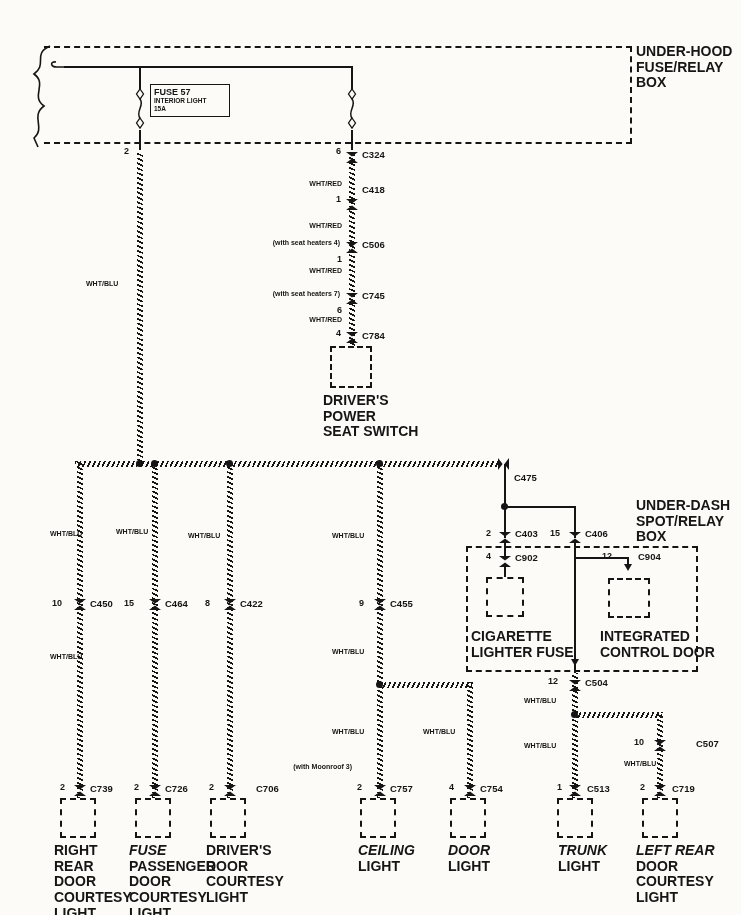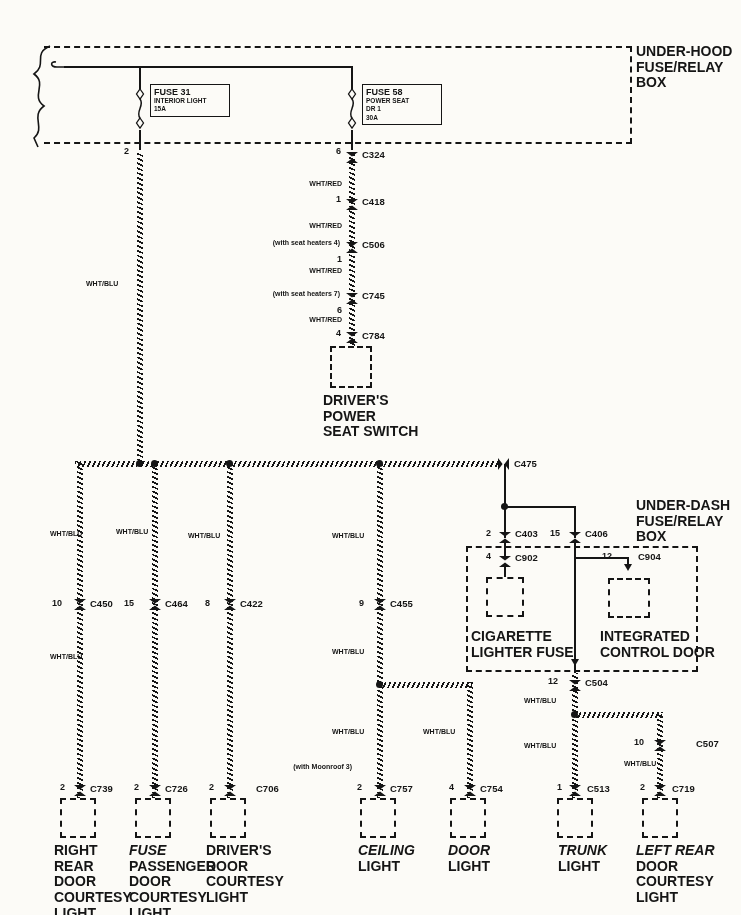--- a/index.html
+++ b/index.html
@@ -47,58 +47,52 @@
   <div class="sh" style="left:64px;top:66px;width:289px"></div>
 
   <div class="sv" style="left:139px;top:67px;height:22px"></div>
   <svg width="12" height="46" viewBox="0 0 12 46" style="left:134px;top:88px">
     <path d="M6 1 L9.5 6 L6 11 L2.5 6 Z" fill="none" stroke="#151515" stroke-width="1.3"></path>
     <path d="M6 11 C 11 17, 1 24, 6 30" fill="none" stroke="#151515" stroke-width="1.5"></path>
     <path d="M6 30 L9.5 35 L6 40 L2.5 35 Z" fill="none" stroke="#151515" stroke-width="1.3"></path>
   </svg>
   <div class="sv" style="left:139px;top:130px;height:20px"></div>
   <div class="fgroup" style="left:150px;top:84px;width:80px">
-    <div class="fname">FUSE 31</div>
+    <div class="fname">FUSE 57</div>
     <div class="fdesc">INTERIOR LIGHT
 15A</div>
   </div>
 
   <div class="sv" style="left:351px;top:67px;height:22px"></div>
   <svg width="12" height="46" viewBox="0 0 12 46" style="left:346px;top:88px">
     <path d="M6 1 L9.5 6 L6 11 L2.5 6 Z" fill="none" stroke="#151515" stroke-width="1.3"></path>
     <path d="M6 11 C 11 17, 1 24, 6 30" fill="none" stroke="#151515" stroke-width="1.5"></path>
     <path d="M6 30 L9.5 35 L6 40 L2.5 35 Z" fill="none" stroke="#151515" stroke-width="1.3"></path>
   </svg>
   <div class="sv" style="left:351px;top:130px;height:20px"></div>
-  <div class="fgroup" style="left:362px;top:84px;width:80px">
-    <div class="fname">FUSE 58</div>
-    <div class="fdesc">POWER SEAT
-DR 1
-30A</div>
-  </div>
 
   <div class="pin" style="left:124px;top:146px">2</div>
   <div class="vwire" style="left:137px;top:152px;height:313px"></div>
   <div class="wlbl" style="left:86px;top:280px">WHT/BLU</div>
 
   <div class="vwire" style="left:349px;top:152px;height:196px"></div>
 
   <div class="pin" style="left:336px;top:146px">6</div>
   <svg class="conn" width="14" height="11" viewBox="0 0 14 11" style="left:345px;top:152px">
       <path d="M1 0 H13 L7 4.6 Z M1 11 H13 L7 6.4 Z" fill="#151515"></path>
     </svg>
   <div class="cname" style="left:362px;top:149px">C324</div>
 
   <div class="wlbl ra" style="left:284px;top:180px;width:58px">WHT/RED</div>
 
   <div class="pin" style="left:336px;top:194px">1</div>
   <svg class="conn" width="14" height="11" viewBox="0 0 14 11" style="left:345px;top:199px">
       <path d="M1 0 H13 L7 4.6 Z M1 11 H13 L7 6.4 Z" fill="#151515"></path>
     </svg>
-  <div class="cname" style="left:362px;top:196px">C418</div>
+  <div class="cname" style="left:362px;top:184px">C418</div>
 
   <div class="wlbl ra" style="left:284px;top:222px;width:58px">WHT/RED</div>
 
   <div class="note" style="left:250px;top:239px;width:90px">(with seat heaters 4)</div>
   <svg class="conn" width="14" height="11" viewBox="0 0 14 11" style="left:345px;top:242px">
       <path d="M1 0 H13 L7 4.6 Z M1 11 H13 L7 6.4 Z" fill="#151515"></path>
     </svg>
   <div class="cname" style="left:362px;top:239px">C506</div>
   <div class="pin" style="left:337px;top:254px">1</div>
 
@@ -121,21 +115,21 @@
 
   <div class="compbox" style="left:330px;top:346px;width:42px;height:42px"></div>
   <div class="lbl" style="left:323px;top:393px">DRIVER'S
 POWER
 SEAT SWITCH</div>
 
   <div class="hwire" style="left:75px;top:461px;width:425px"></div>
   <svg class="conn" width="11" height="14" viewBox="0 0 11 14" style="left:498px;top:457px">
       <path d="M0 1 V13 L4.6 7 Z M11 1 V13 L6.4 7 Z" fill="#151515"></path>
     </svg>
-  <div class="cname" style="left:514px;top:458px">C475</div>
+  <div class="cname" style="left:514px;top:472px">C475</div>
 
   <div class="dot" style="left:136px;top:460px"></div>
   <div class="dot" style="left:151px;top:460px"></div>
   <div class="dot" style="left:226px;top:460px"></div>
   <div class="dot" style="left:376px;top:460px"></div>
 
   <div class="vwire" style="left:77px;top:461px;height:337px"></div>
   <div class="wlbl" style="left:50px;top:530px">WHT/BLU</div>
   <div class="pin" style="left:52px;top:598px">10</div>
   <svg class="conn" width="14" height="11" viewBox="0 0 14 11" style="left:73px;top:599px">
@@ -238,21 +232,21 @@
   <div class="cname" style="left:515px;top:528px">C403</div>
 
   <div class="pin" style="left:550px;top:528px">15</div>
   <svg class="conn" width="14" height="11" viewBox="0 0 14 11" style="left:568px;top:532px">
       <path d="M1 0 H13 L7 4.6 Z M1 11 H13 L7 6.4 Z" fill="#151515"></path>
     </svg>
   <div class="cname" style="left:585px;top:528px">C406</div>
 
   <div class="dashbox" style="left:466px;top:546px;width:232px;height:126px"></div>
   <div class="lbl" style="left:636px;top:498px">UNDER-DASH
-FUSE/RELAY
+SPOT/RELAY
 BOX</div>
 
   <div class="sv" style="left:504px;top:543px;height:14px"></div>
   <div class="pin" style="left:486px;top:551px">4</div>
   <svg class="conn" width="14" height="11" viewBox="0 0 14 11" style="left:498px;top:556px">
       <path d="M1 0 H13 L7 4.6 Z M1 11 H13 L7 6.4 Z" fill="#151515"></path>
     </svg>
   <div class="cname" style="left:515px;top:552px">C902</div>
   <div class="sv" style="left:504px;top:567px;height:10px"></div>
   <div class="compbox" style="left:486px;top:577px;width:38px"></div>

